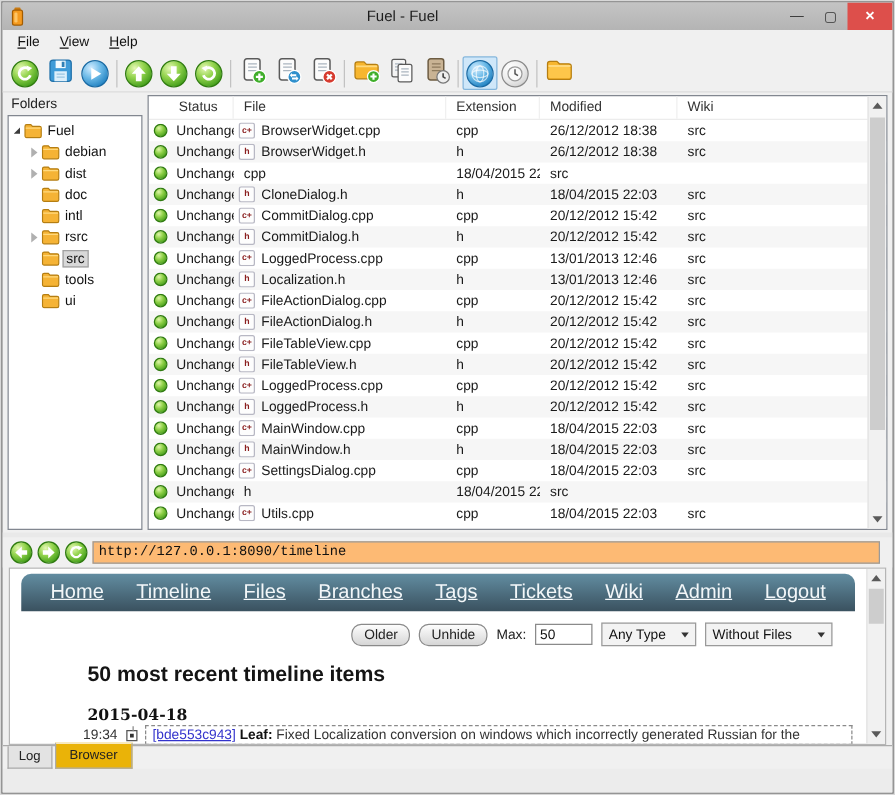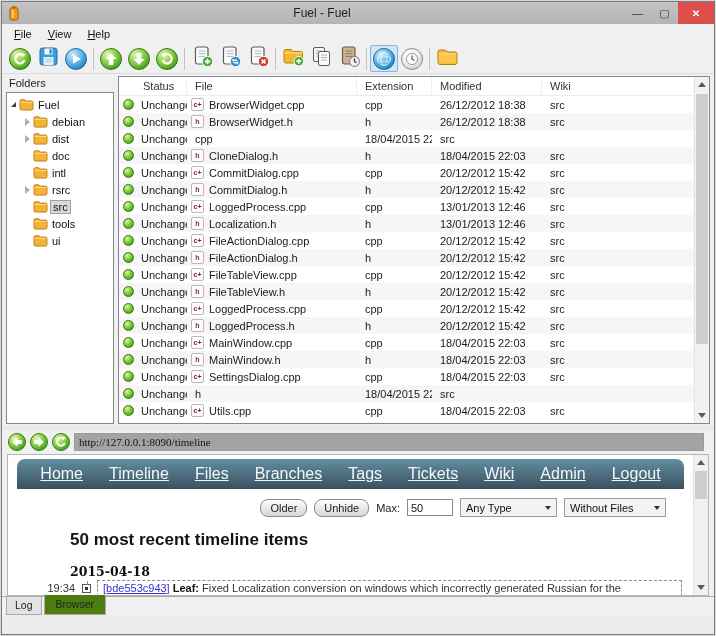--- a/index.html
+++ b/index.html
@@ -60,46 +60,46 @@
   
   .vscroll { position:absolute; top:0; right:0; bottom:0; width:15px; background:#f1f1f1; border-left:1px solid #e2e2e2; }
   .sb-btn { height:15px; display:flex; align-items:center; justify-content:center; }
   .sb-up { width:0; height:0; border-left:4px solid transparent; border-right:4px solid transparent; border-bottom:5px solid #5a5a5a; }
   .sb-down { width:0; height:0; border-left:4px solid transparent; border-right:4px solid transparent; border-top:5px solid #5a5a5a; position:absolute; bottom:5px; left:3px; }
   .sb-thumb { position:absolute; left:1px; right:1px; background:#cdcdcd; }
 
   
   .splitter { height:4px; background:#e9e9e9; }
   .dock-toolbar { height:24px; display:flex; align-items:center; gap:4px; padding:0 10px 0 6px; background:#f0f0f0; }
-  .url-input { flex:1; height:18px; border:1px solid #9a9a9a; background:#a3a3a3; font-size:11px; color:#111; padding:0 4px; font-family:Liberation Serif, serif; }
+  .url-input { flex:1; height:18px; border:1px solid #9a9a9a; background:#fdba74; font-size:11px; color:#111; padding:0 4px; font-family:Liberation Mono, monospace; }
 
   
   .webview { height:142px; margin:0 5px; background:#fff; border:1px solid #b5b5b5; position:relative; overflow:hidden; }
   .site-nav { margin:4px 24px 0 9px; height:30px; border-radius:8px 8px 0 0; background:linear-gradient(#628da1,#3a515f); display:flex; align-items:center; justify-content:center; gap:26px; }
   .nav-link { color:#f3f7f9; font-size:16px; }
   .tl-controls { margin-top:9px; display:flex; justify-content:flex-end; align-items:center; gap:7px; padding-right:42px; font-size:11px; color:#222; }
   .web-btn { border:1px solid #8a8a8a; border-radius:8px; background:linear-gradient(#fdfdfd,#d6d6d6); padding:2px 9px; font-size:11px; color:#222; }
   .max-input { width:46px; height:17px; border:1px solid #8a8a8a; font-size:11px; padding:0 3px; color:#111; font-family:"Liberation Sans",sans-serif; }
   .web-select { height:19px; border:1px solid #9a9a9a; background:#f3f3f3; display:flex; align-items:center; justify-content:space-between; padding:0 5px; font-size:11px; color:#111; gap:8px; }
   .sel-arrow { width:0; height:0; border-left:3.5px solid transparent; border-right:3.5px solid transparent; border-top:4px solid #333; }
   .web-h1 { margin:13px 0 0 62px; font-size:17px; font-weight:bold; color:#141414; }
   .tl-date { margin:14px 0 1px 62px; font-family:"DejaVu Serif",serif; font-weight:bold; font-size:12.5px; color:#111; }
-  .tl-row { margin-left:36px; display:flex; align-items:center; }
+  .tl-row { margin-left:55px; display:flex; align-items:center; }
   .tl-time { width:38px; text-align:right; font-size:11px; color:#333; padding-right:7px; flex:none; }
   .tl-node { width:9px; height:9px; border:1px solid #555; display:flex; align-items:center; justify-content:center; flex:none; position:relative; }
   .tl-node::before { content:""; position:absolute; top:-4px; left:3.5px; width:1px; height:4px; background:#888; }
   .tl-node i { width:3px; height:3px; background:#333; display:block; }
   .tl-comment { flex:1; margin:0 26px 0 6px; border:1px dashed #8a8a8a; padding:1px 5px; font-size:11px; color:#333; white-space:nowrap; overflow:hidden; }
   .tl-comment a { color:#3333cc; text-decoration:underline; }
   .tl-comment b { color:#111; }
 
   
   .tabbar { height:19px; background:#f0f0f0; border-top:1px solid #ababab; display:flex; align-items:flex-end; padding-left:4px; }
   .tab { border:1px solid #ababab; border-top:none; background:#e3e3e3; font-size:10.5px; color:#222; padding:2px 8px 3px; margin-right:2px; }
-  .tab.active { background:#4d7c0f; padding:3px 11px 4px; position:relative; top:0; border-top:1px solid #fbfbfb; margin-top:-1px; }
+  .tab.active { background:#eab308; padding:3px 11px 4px; position:relative; top:0; border-top:1px solid #fbfbfb; margin-top:-1px; }
   .statusbar { height:21px; background:#ececec; }
 </style>
 </head>
 <body>
 
 <div class="window">
 
   <div class="titlebar">
     <span class="app-icon">
       <svg width="12" height="16" viewBox="0 0 12 16">
@@ -629,21 +629,21 @@
           <a class="nav-link" href="#">Wiki</a>
           <a class="nav-link" href="#">Admin</a>
           <a class="nav-link" href="#">Logout</a>
         </div>
 
       <div class="tl-controls">
         <button class="web-btn">Older</button>
         <button class="web-btn">Unhide</button>
         <span>Max:</span>
         <input class="max-input" value="50" style="">
-        <div class="web-select" style="width:97px;">
+        <div class="web-select" style="width:76px;">
             <span>Any Type</span>
             <span class="sel-arrow"></span>
           </div>
         <div class="web-select" style="width:102px;">
             <span>Without Files</span>
             <span class="sel-arrow"></span>
           </div>
       </div>
 
       <div class="web-h1">50 most recent timeline items</div>

